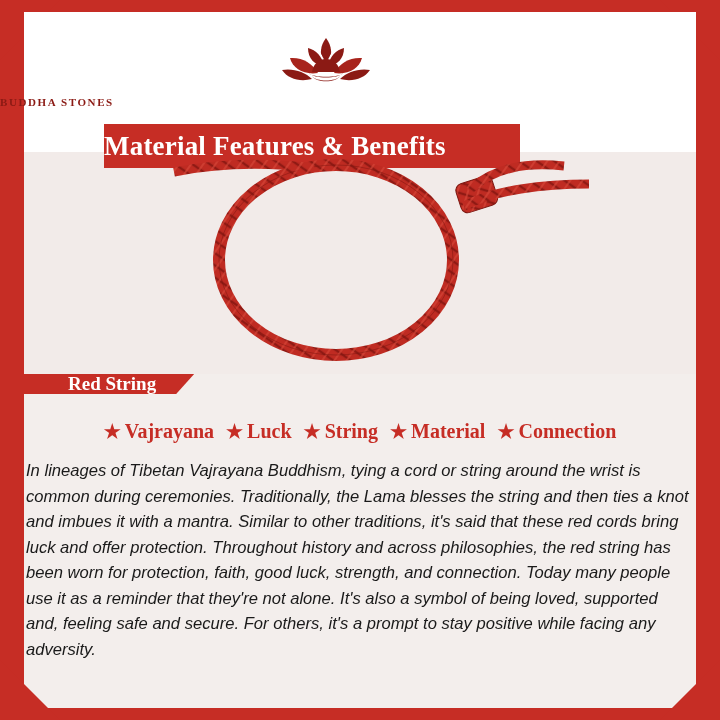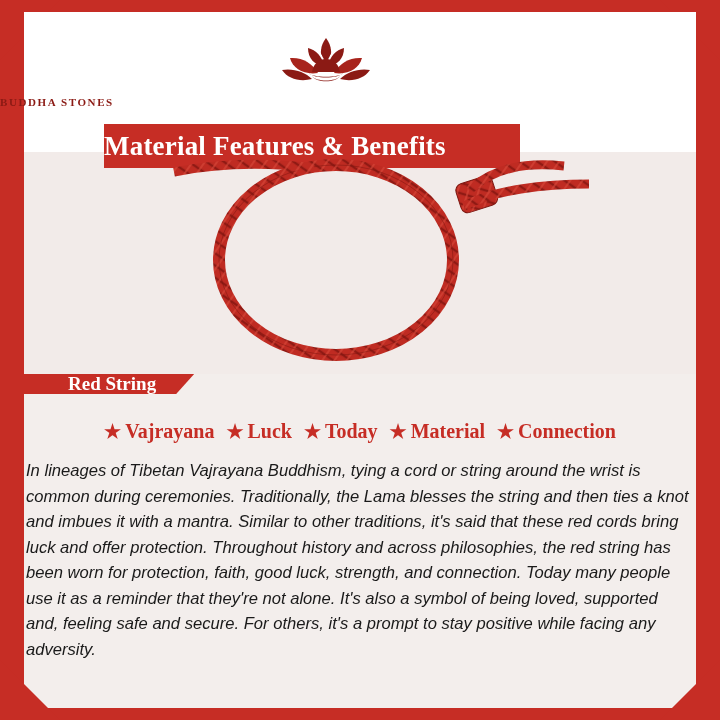--- a/index.html
+++ b/index.html
@@ -271,21 +271,21 @@
     <div class="benefit">
       <span class="star">★</span>
       <span>Vajrayana</span>
     </div>
     <div class="benefit">
       <span class="star">★</span>
       <span>Luck</span>
     </div>
     <div class="benefit">
       <span class="star">★</span>
-      <span>Today</span>
+      <span>String</span>
     </div>
     <div class="benefit">
       <span class="star">★</span>
       <span>Material</span>
     </div>
     <div class="benefit">
       <span class="star">★</span>
       <span>Connection</span>
     </div>
   </div>

